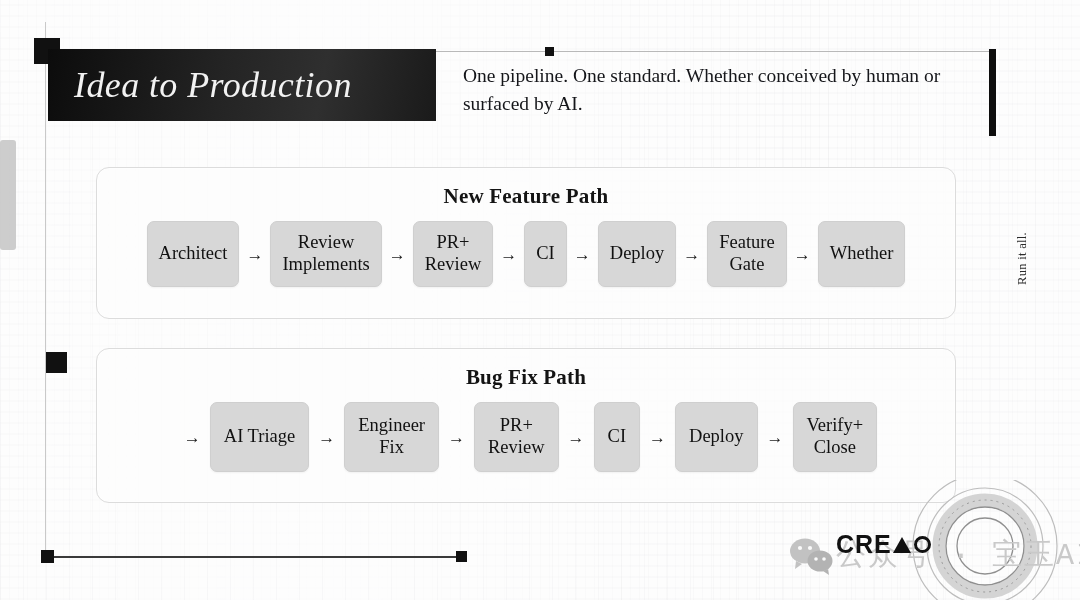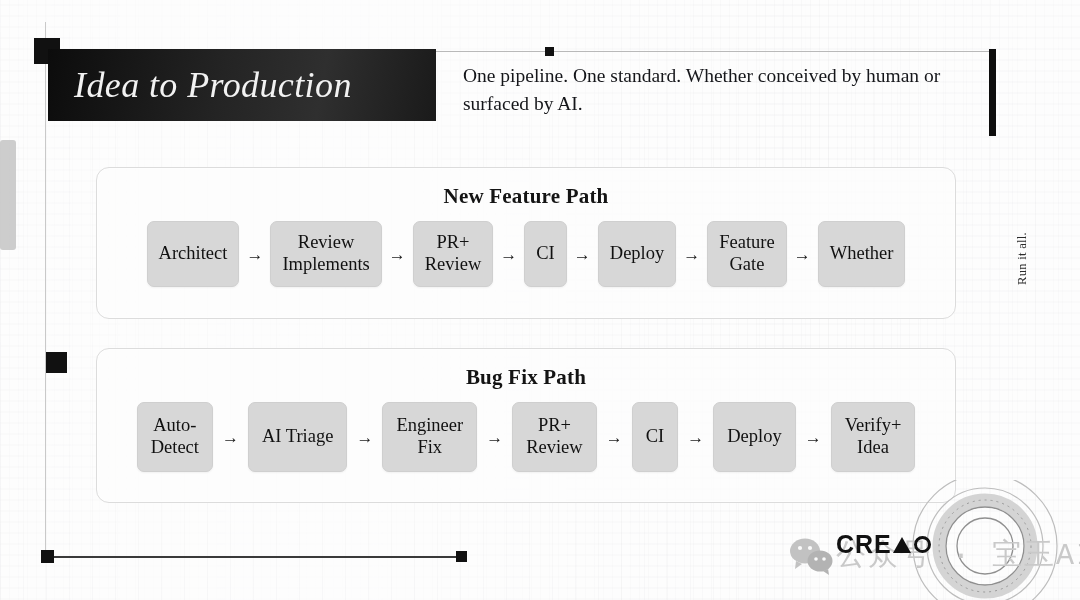--- a/index.html
+++ b/index.html
@@ -258,37 +258,35 @@
         <div class="step">Feature
 Gate</div>
         <span class="arrow">→</span>
         <div class="step">Whether</div>
       </div>
   </div>
 
   <div class="panel panel-bug">
     <div class="panel-title">Bug Fix Path</div>
     <div class="flow-row" id="row-1">
-        <div class="step">Auto-
-Detect</div>
         <span class="arrow">→</span>
         <div class="step">AI Triage</div>
         <span class="arrow">→</span>
         <div class="step">Engineer
 Fix</div>
         <span class="arrow">→</span>
         <div class="step">PR+
 Review</div>
         <span class="arrow">→</span>
         <div class="step">CI</div>
         <span class="arrow">→</span>
         <div class="step">Deploy</div>
         <span class="arrow">→</span>
         <div class="step">Verify+
-Idea</div>
+Close</div>
       </div>
   </div>
 
   <div class="wm">
     <svg class="wm-rings" width="190" height="120" viewBox="0 0 190 120">
       <g fill="none" stroke="#bdbdbd" stroke-width="1.2">
         <circle cx="95" cy="66" r="72"></circle>
         <circle cx="95" cy="66" r="58"></circle>
       </g>
       <circle cx="95" cy="66" r="46" fill="none" stroke="#d4d4d4" stroke-width="13"></circle>

